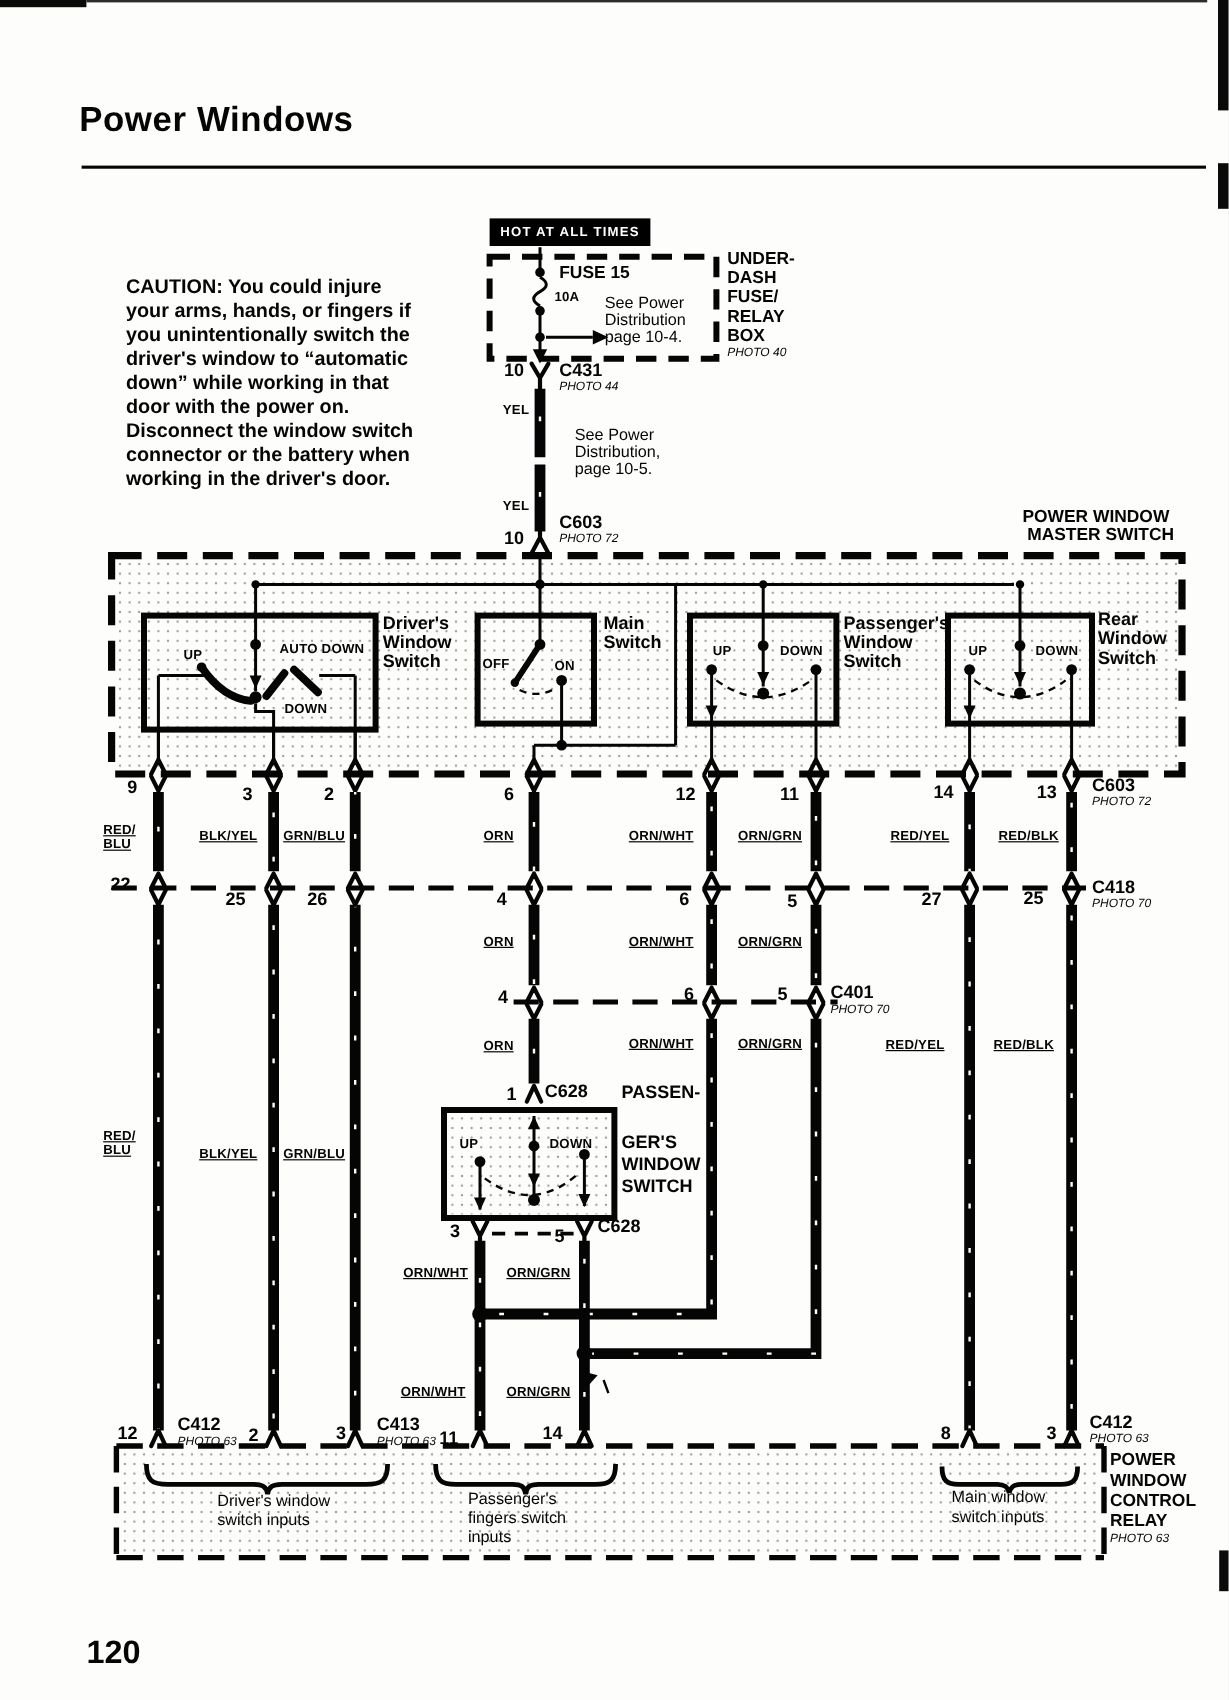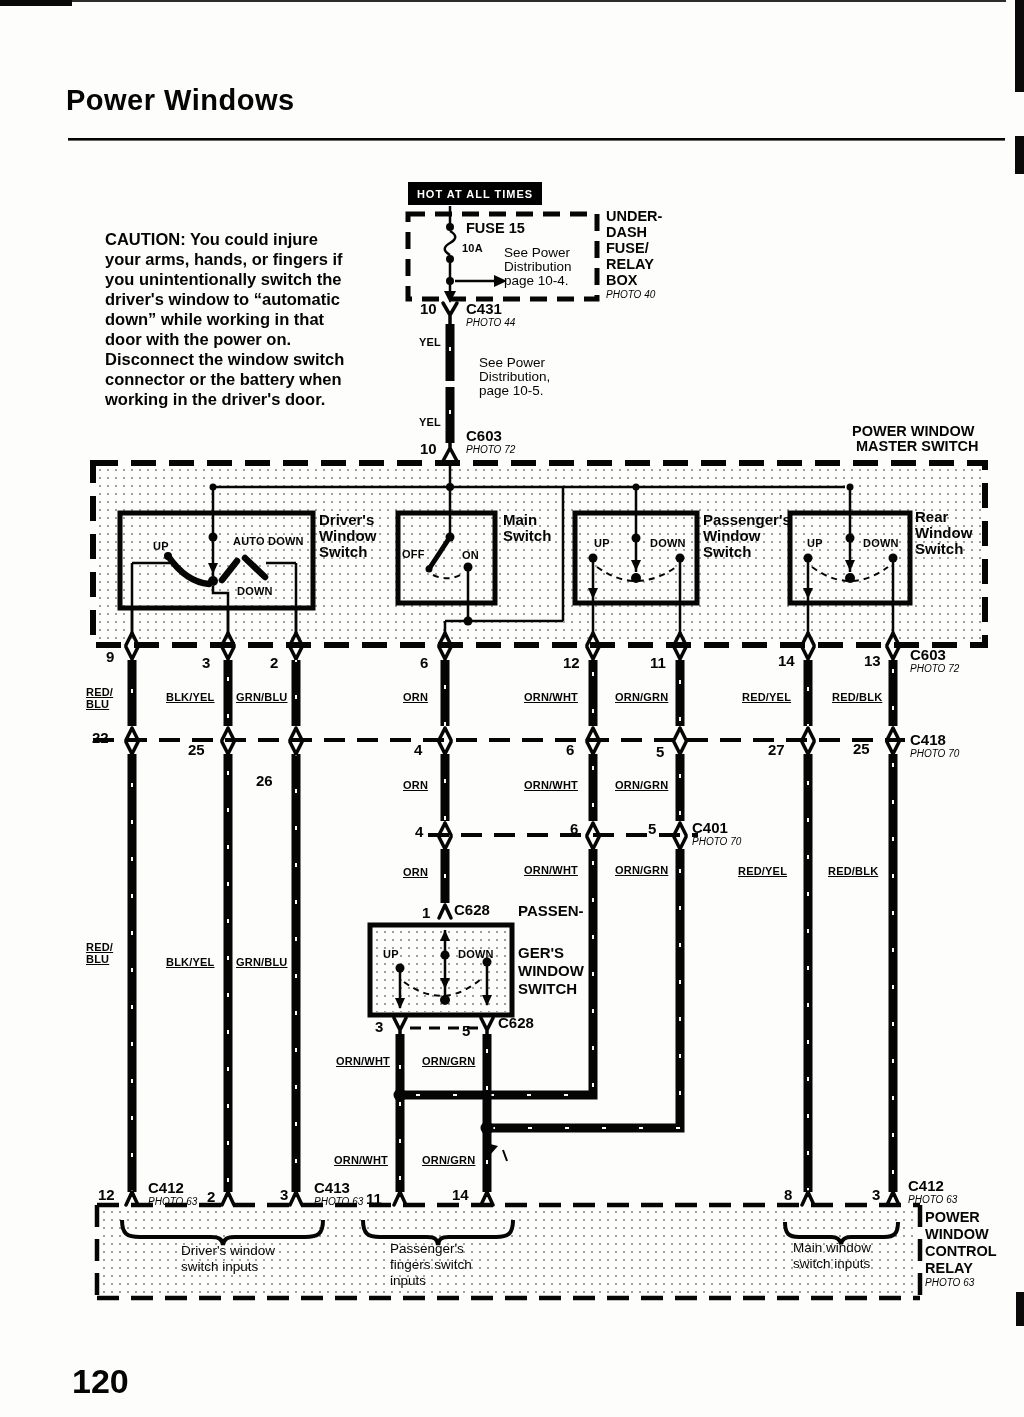--- a/index.html
+++ b/index.html
@@ -8,21 +8,21 @@
   .lbl{position:absolute;color:#050505;white-space:nowrap;}
   .title{font-size:29px;font-weight:bold;letter-spacing:0.5px;}
   .cap{font-size:16.5px;font-weight:bold;line-height:20px;}
   .b15{font-size:15px;font-weight:bold;}
   .b14{font-size:14.5px;font-weight:bold;}
   .pin{font-size:15px;font-weight:bold;}
   .wire{font-size:11px;font-weight:bold;white-space:pre-line;line-height:12px;letter-spacing:0.2px;text-decoration:underline;}
   .sw{font-size:11px;font-weight:bold;letter-spacing:0.2px;}
   .ph{font-size:10px;font-style:italic;}
   .nt{font-size:13.5px;line-height:14px;}
-  .pgnum{font-size:34px;font-weight:bold;}
+  .pgnum{font-size:27px;font-weight:bold;}
   .hotbox{position:absolute;left:408px;top:182px;width:134px;height:23px;background:#000;
           display:flex;align-items:center;justify-content:center;color:#fff;
           font-size:11px;font-weight:bold;letter-spacing:1px;}
   .stipple{position:absolute;background-image:radial-gradient(circle,#9e9e9a 0.9px,transparent 1.3px);
            background-size:8px 8px;}
   .artifact{position:absolute;background:#0a0a0a;}
   svg{position:absolute;left:0;top:0;}
   .t{stroke:#050505;stroke-width:2.5;fill:none;}
   .w{stroke:#050505;stroke-width:9;fill:none;}
   .wd{stroke:#fdfdfb;stroke-width:2;fill:none;stroke-dasharray:4 33;}
@@ -310,21 +310,21 @@
   <div class="lbl wire" style="left:166px;top:691px">BLK/YEL</div>
   <div class="lbl wire" style="left:236px;top:691px">GRN/BLU</div>
   <div class="lbl wire" style="left:403px;top:691px">ORN</div>
   <div class="lbl wire" style="left:524px;top:691px">ORN/WHT</div>
   <div class="lbl wire" style="left:615px;top:691px">ORN/GRN</div>
   <div class="lbl wire" style="left:742px;top:691px">RED/YEL</div>
   <div class="lbl wire" style="left:832px;top:691px">RED/BLK</div>
 
   <div class="lbl pin" style="left:92px;top:729px">22</div>
   <div class="lbl pin" style="left:188px;top:741px">25</div>
-  <div class="lbl pin" style="left:256px;top:772px">26</div>
+  <div class="lbl pin" style="left:256px;top:741px">26</div>
   <div class="lbl pin" style="left:414px;top:741px">4</div>
   <div class="lbl pin" style="left:566px;top:741px">6</div>
   <div class="lbl pin" style="left:656px;top:743px">5</div>
   <div class="lbl pin" style="left:768px;top:741px">27</div>
   <div class="lbl pin" style="left:853px;top:740px">25</div>
   <div class="lbl b15" style="left:910px;top:731px">C418</div>
   <div class="lbl ph" style="left:910px;top:748px">PHOTO 70</div>
 
   <div class="lbl wire" style="left:403px;top:779px">ORN</div>
   <div class="lbl wire" style="left:524px;top:779px">ORN/WHT</div>

